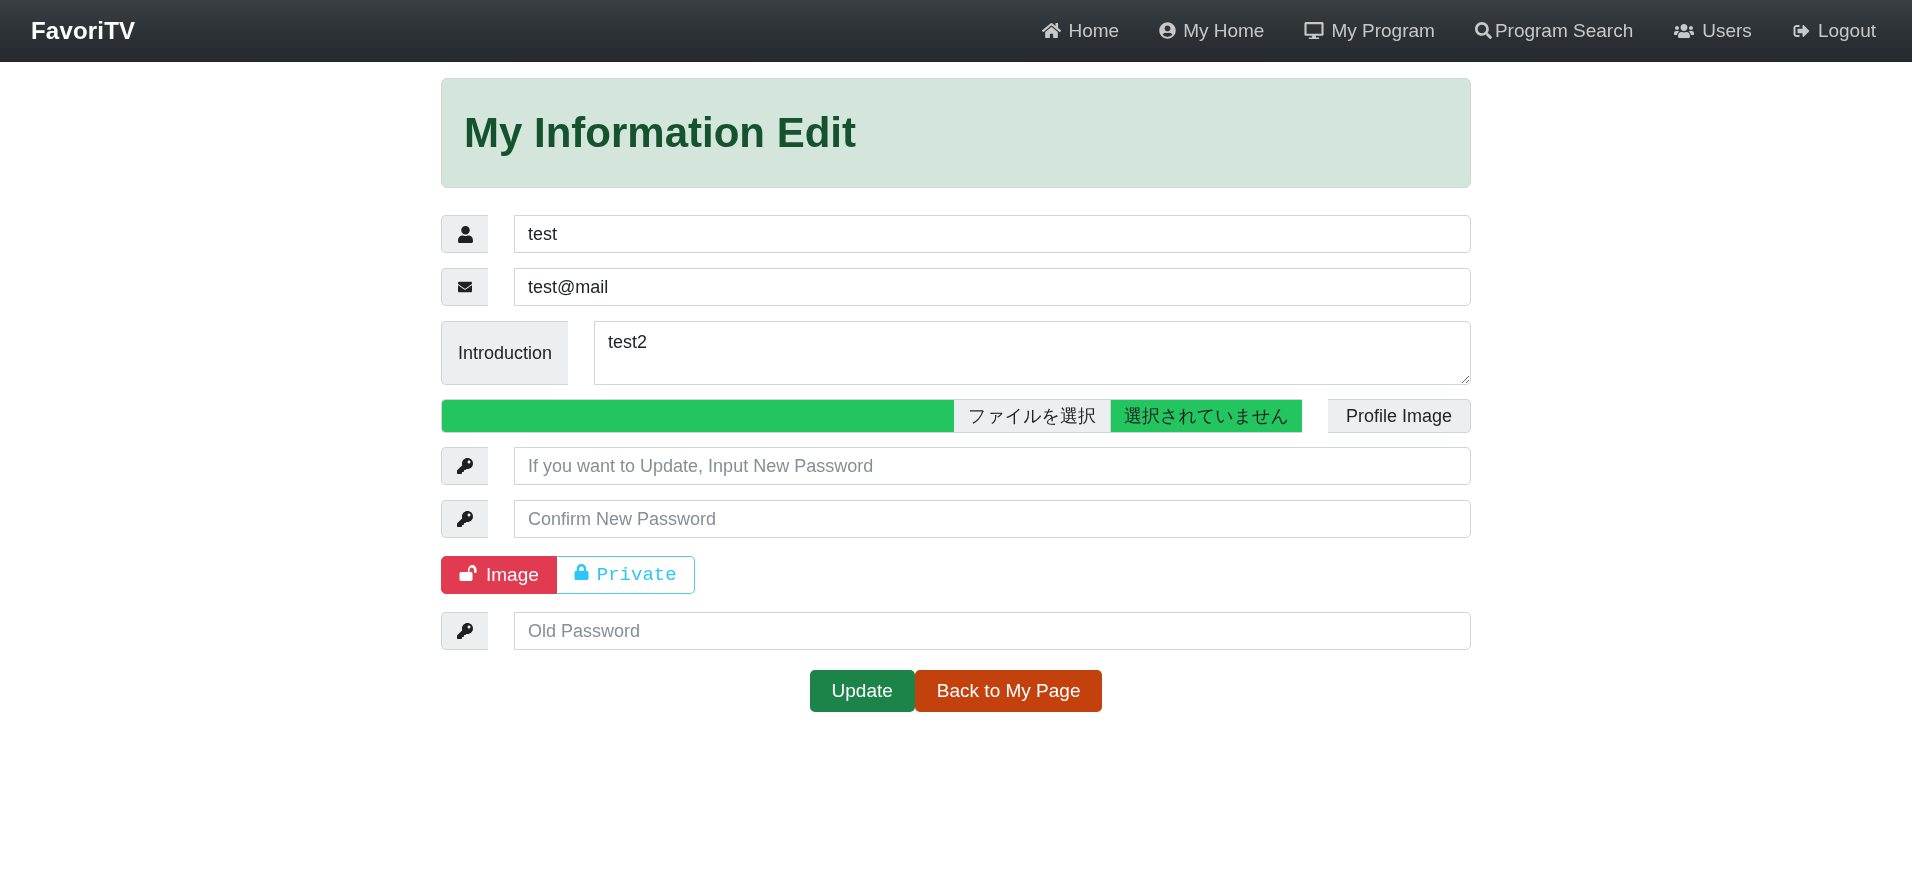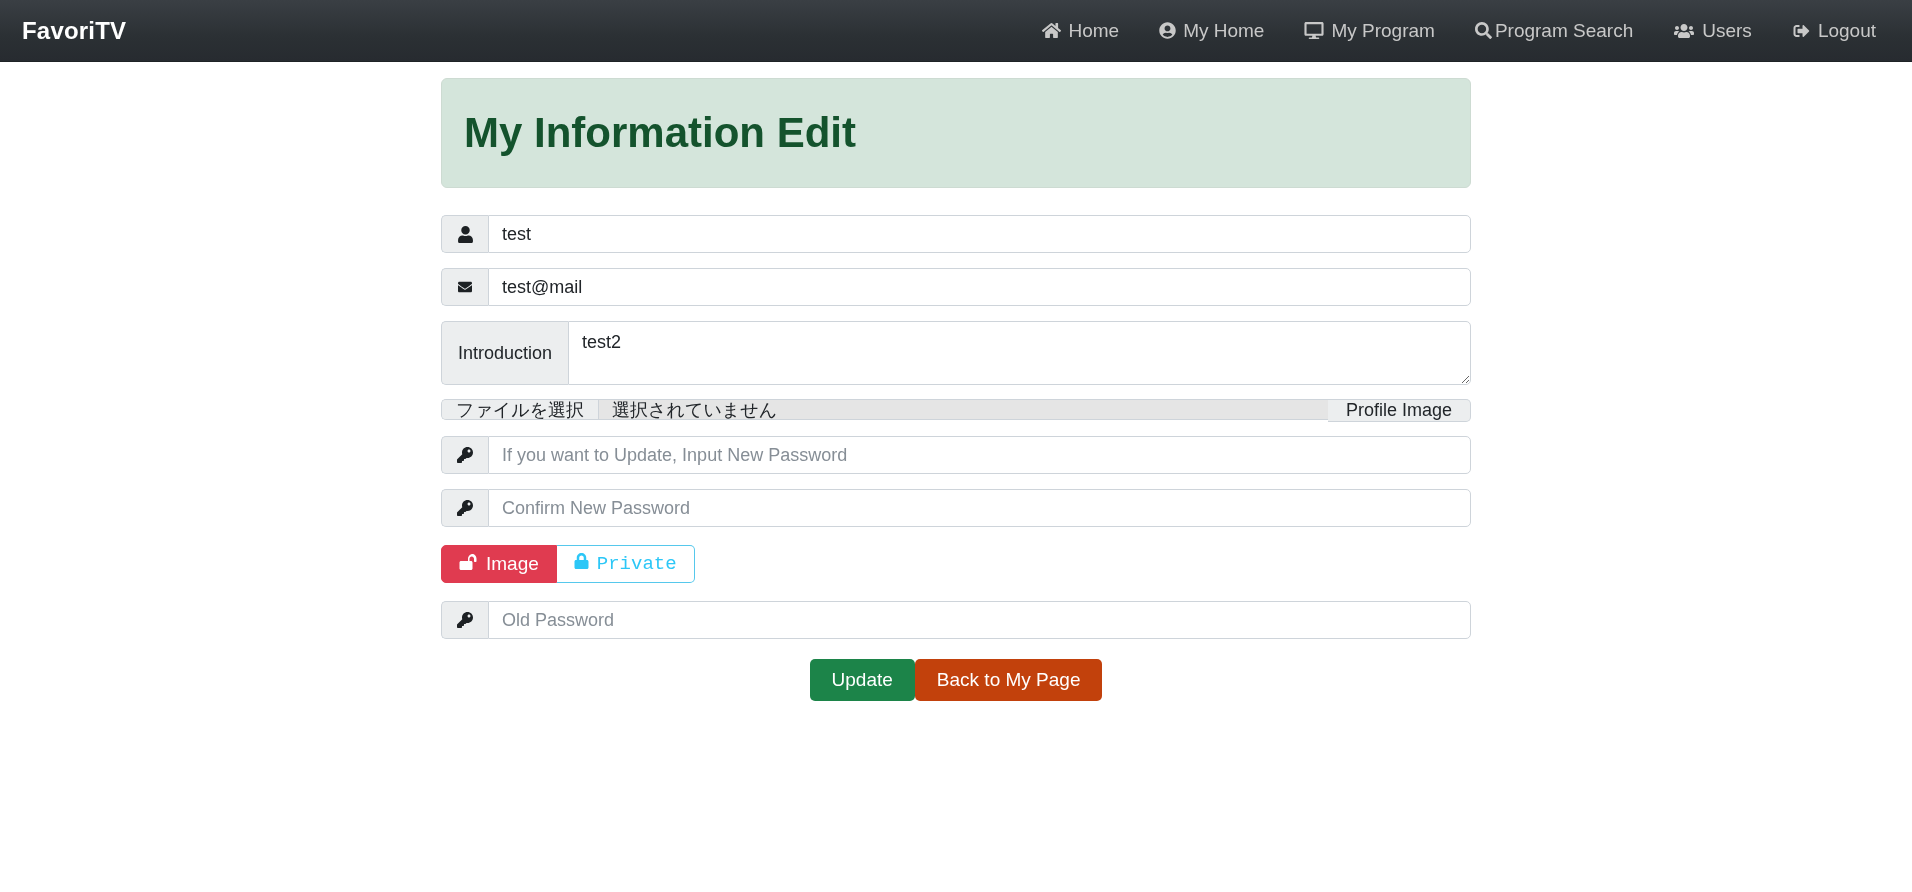--- a/index.html
+++ b/index.html
@@ -22,20 +22,21 @@
     padding: 0 22px 0 18px;
     border-bottom: 1px solid #1f2326;
   }
   .brand {
     color: #ffffff;
     font-size: 24px;
     font-weight: bold;
     letter-spacing: .2px;
     text-decoration: none;
     padding-left: 4px;
+    margin-left: 9px;
   }
   .nav-links {
     display: flex;
     align-items: center;
     gap: 12px;
   }
   .nav-item {
     display: flex;
     align-items: center;
     gap: 7px;
@@ -78,20 +79,21 @@
     line-height: 1;
     margin: 0;
   }
 
   
   .input-group {
     display: flex;
     align-items: stretch;
     margin-bottom: 12px;
     width: 100%;
+    gap: 26px;
   }
   .addon {
     background: #eceeef;
     border: 1px solid #ced4da;
     border-right: none;
     border-radius: 5px 0 0 5px;
     display: flex;
     align-items: center;
     justify-content: center;
     color: #1d2124;
@@ -157,23 +159,24 @@
 
   
   .row-file { margin-bottom: 14px; }
   .file-wrap {
     flex: 1;
     display: flex;
     align-items: center;
     border: 1px solid #ced4da;
     border-right: none;
     border-radius: 5px 0 0 5px;
-    background: #e5e5e5;
-    height: 21px;
+    background: #22c55e;
+    height: 34px;
     overflow: hidden;
+    justify-content: flex-end;
   }
   .file-btn {
     background: #eceeef;
     border-right: 1px solid #ced4da;
     height: 100%;
     display: flex;
     align-items: center;
     padding: 0 14px;
     font-size: 18px;
     color: #212529;

